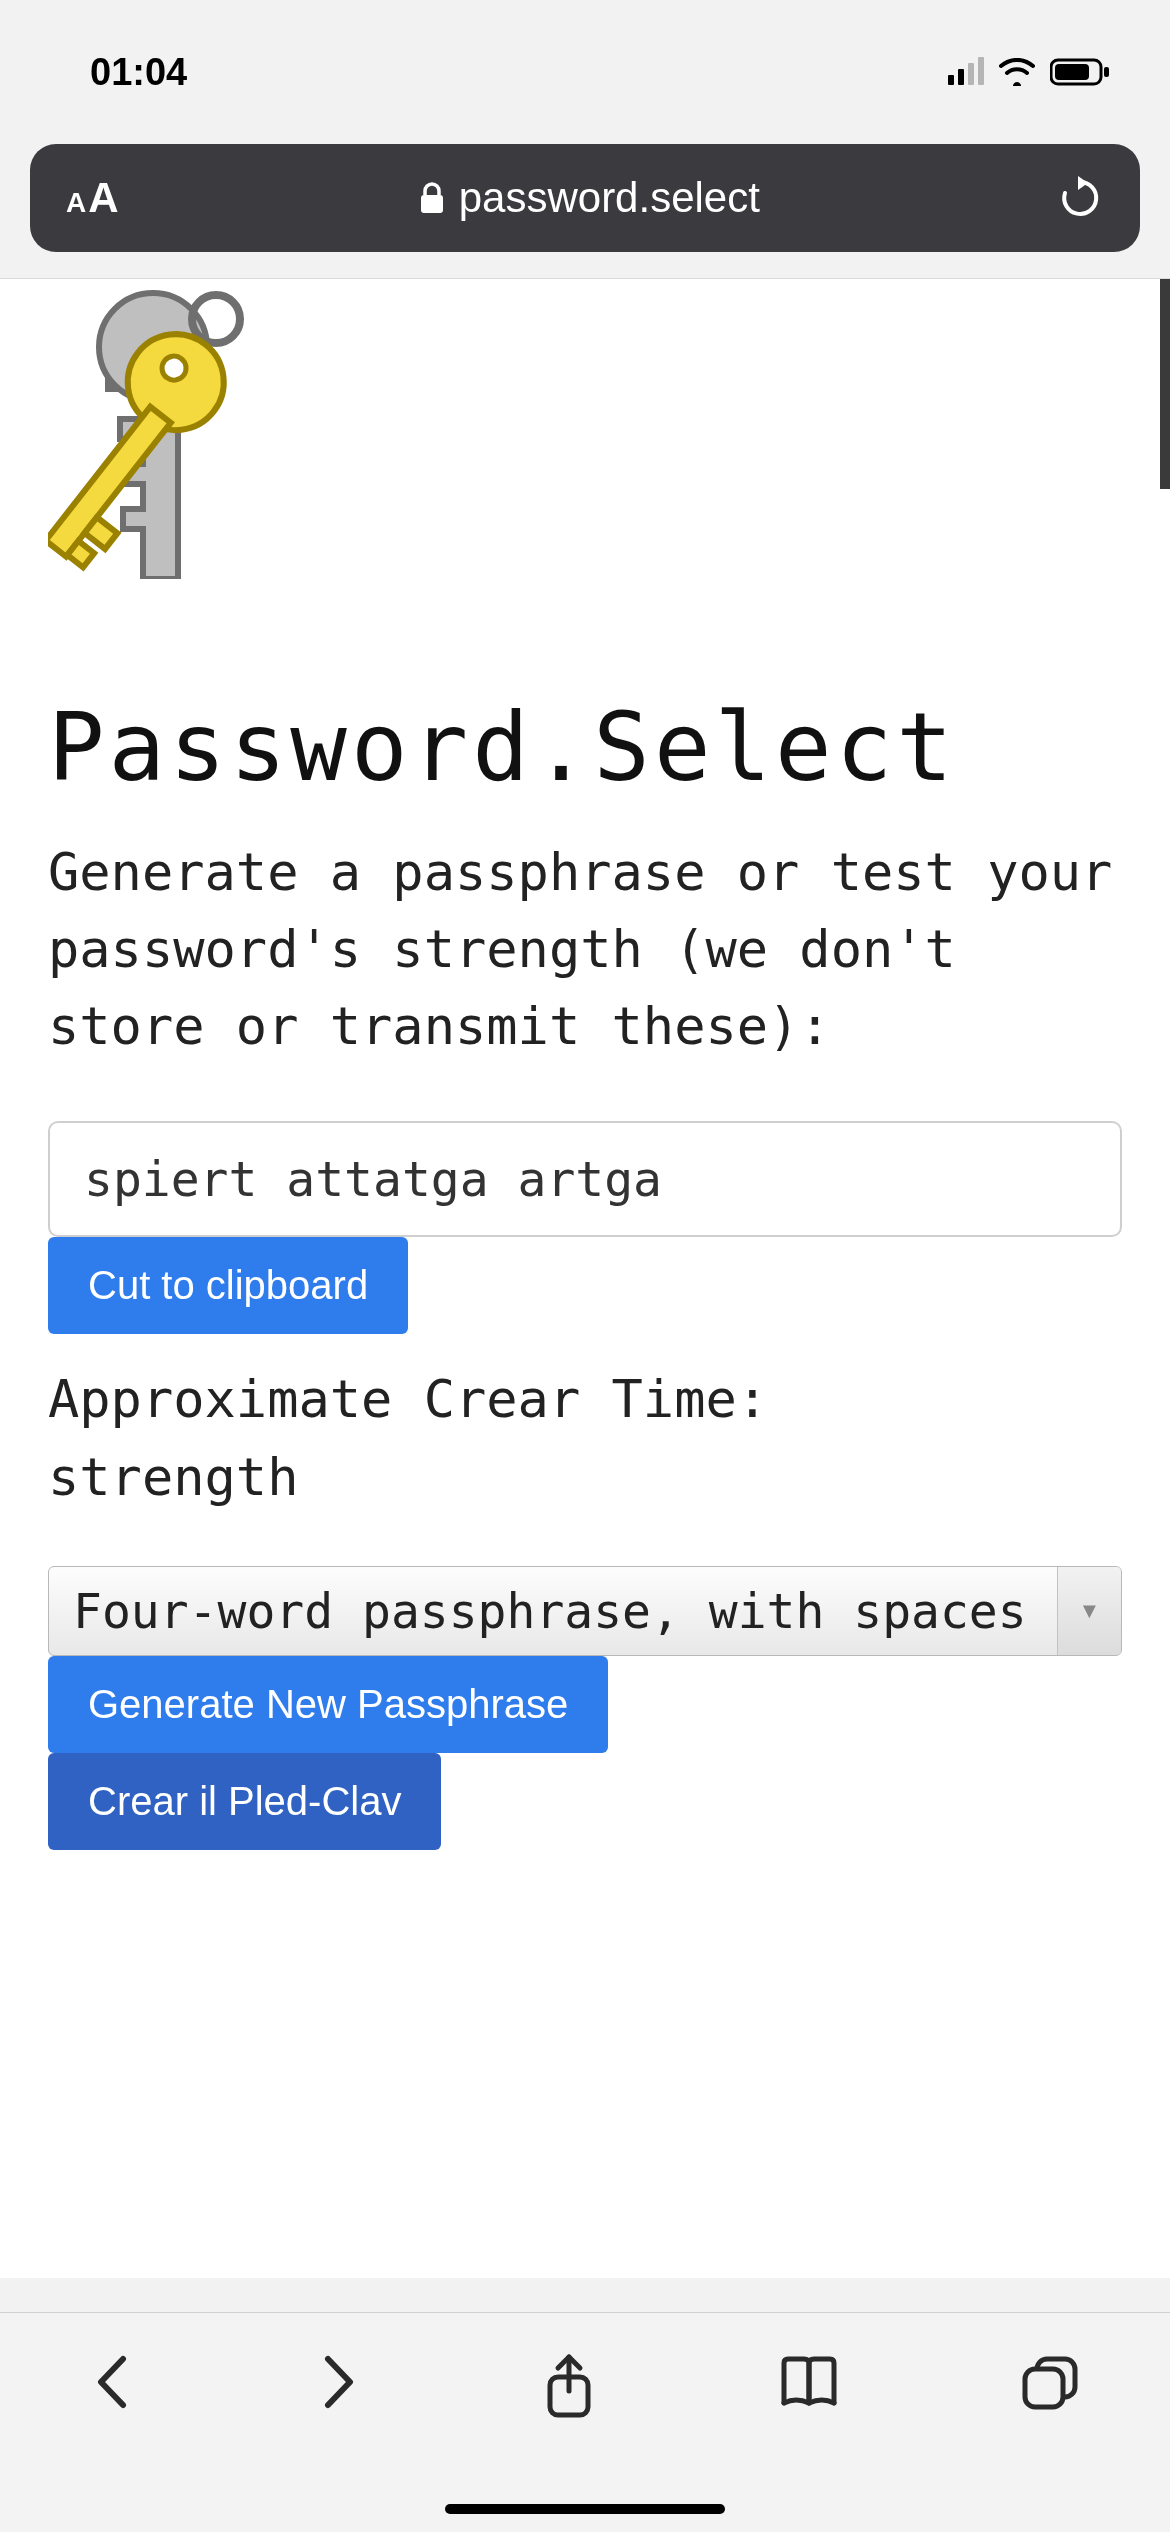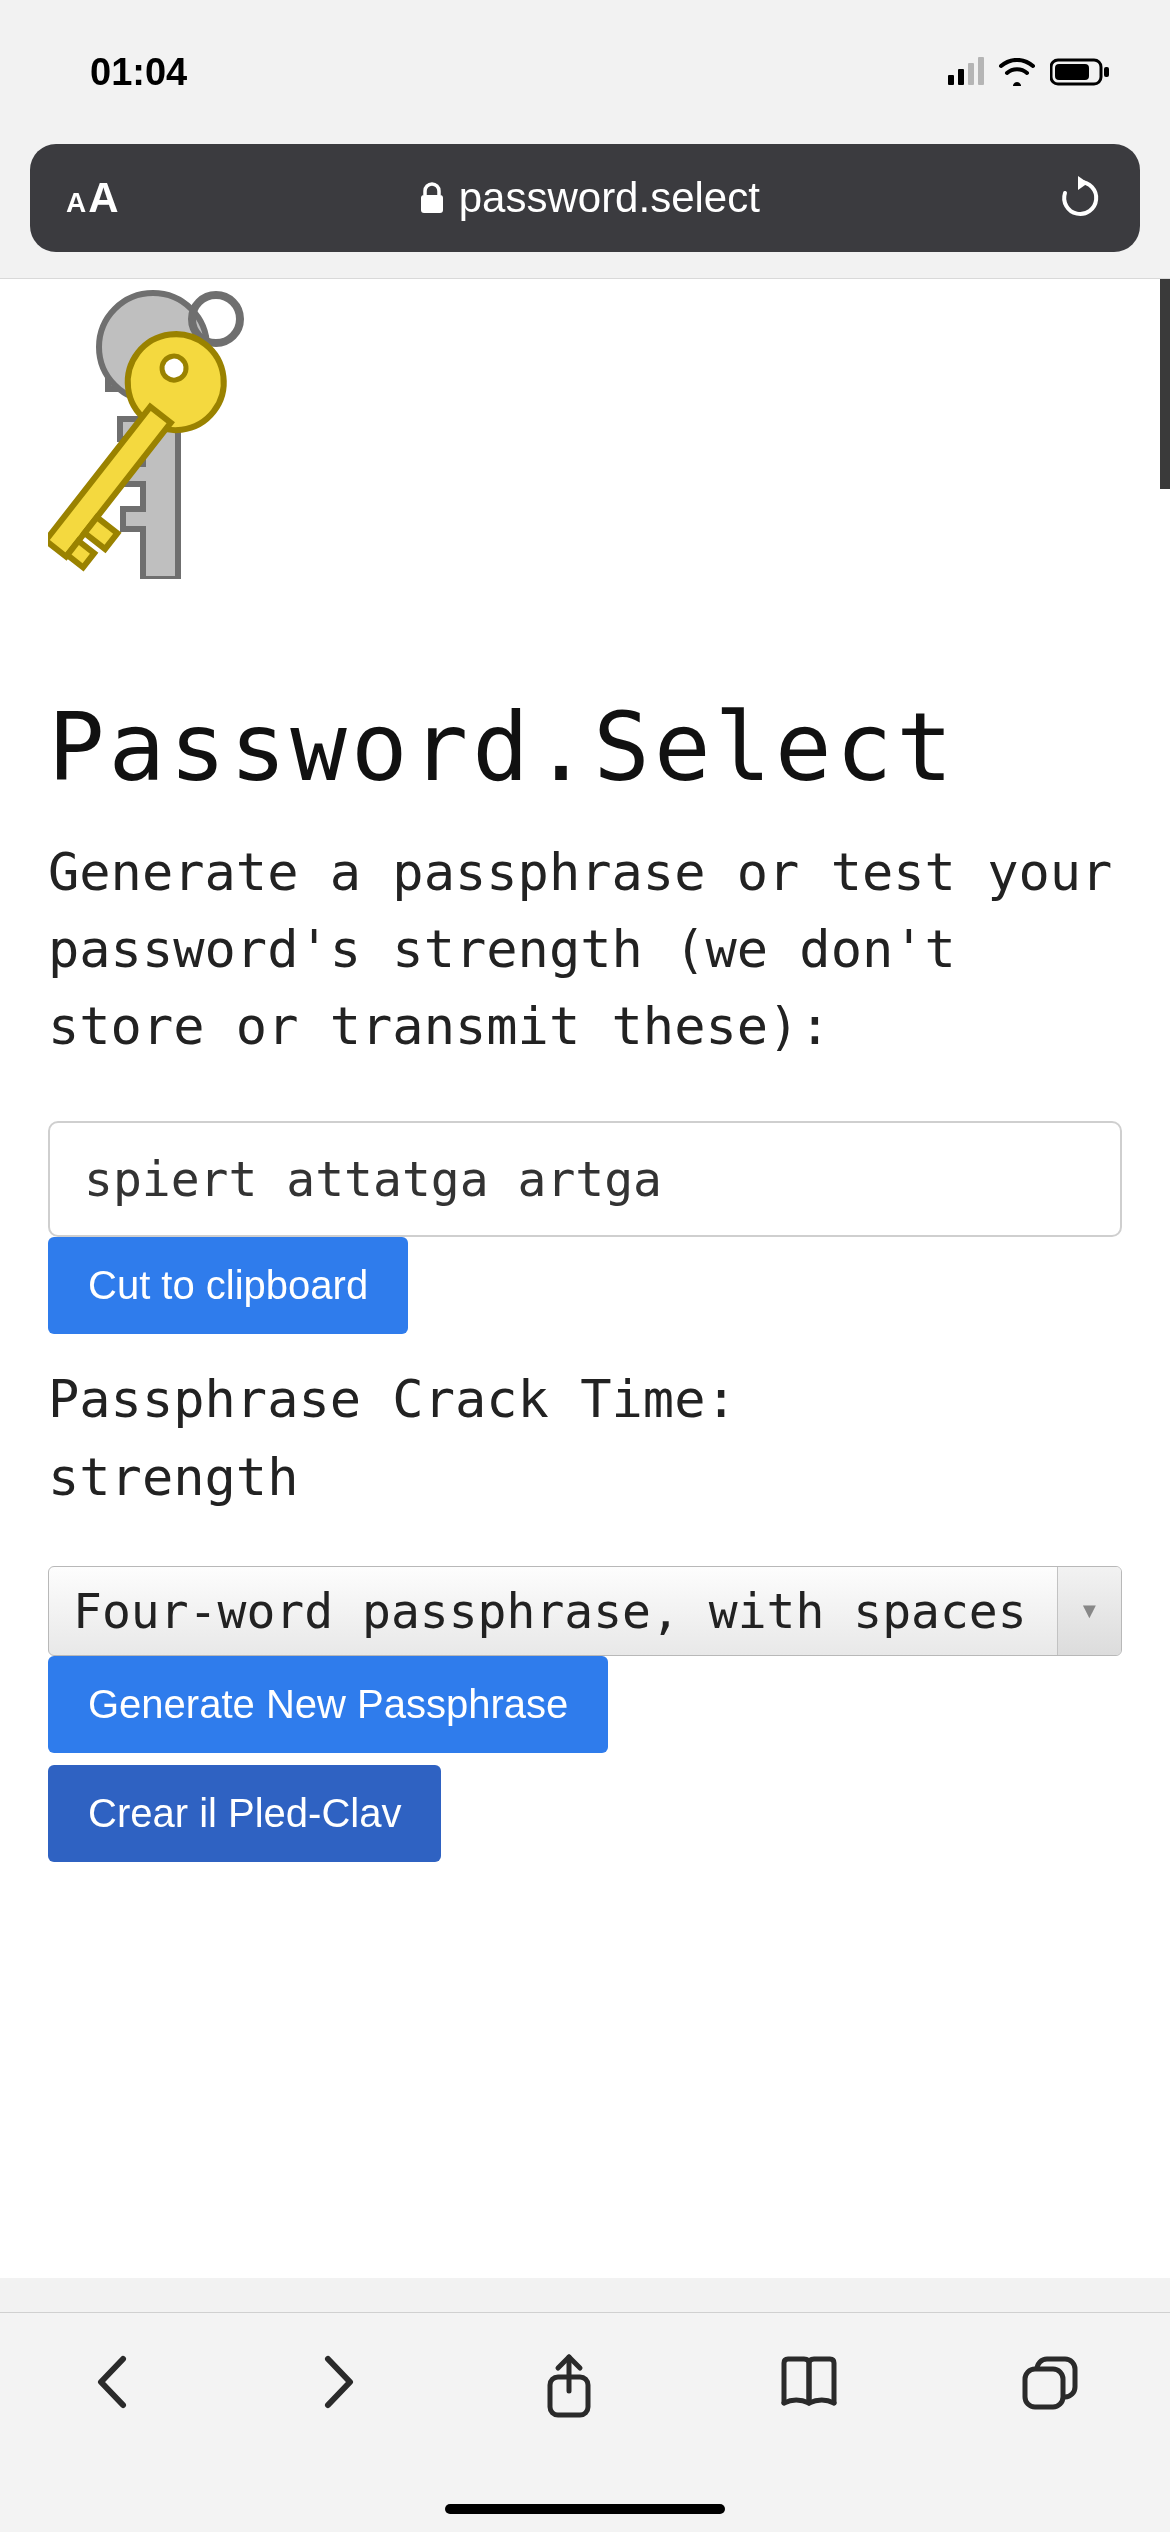--- a/index.html
+++ b/index.html
@@ -149,21 +149,21 @@
   .select-arrow {
     width: 64px;
     border-left: 1px solid #c2c2c2;
     background: linear-gradient(#f2f2f2,#dcdcdc);
     display: flex; align-items:center; justify-content:center;
   }
   .select-arrow span {
     font-size: 22px; color:#888;
   }
   .gen-btn { margin-top: 0; }
-  .crear-btn { margin-top: 12px; }
+  .crear-btn { }
   .stack { display:flex; flex-direction:column; align-items:flex-start; }
 
   
   .toolbar {
     position: absolute;
     left: 0; right: 0; bottom: 0;
     height: 220px;
     background: #f3f3f3;
     border-top: 1px solid #d0d0d0;
     display: flex;
@@ -252,21 +252,21 @@
 
   <p class="intro">Generate a passphrase or test your password's strength (we don't store or transmit these):</p>
 
   <input class="pass-input" type="text" value="spiert attatga artga" style="">
 
   <div class="stack">
     <button class="btn btn-primary cut-btn">Cut to clipboard</button>
   </div>
 
   <p class="crack">
-    <span class="crack-line">Passphrase Crack Time:</span>
+    <span class="crack-line">Approximate Crear Time:</span>
     <span class="crack-line">strength</span>
   </p>
 
   <div class="select-row">
     <div class="select-main">Four-word passphrase, with spaces</div>
     <div class="select-arrow">
         <span>▼</span>
       </div>
   </div>
 

